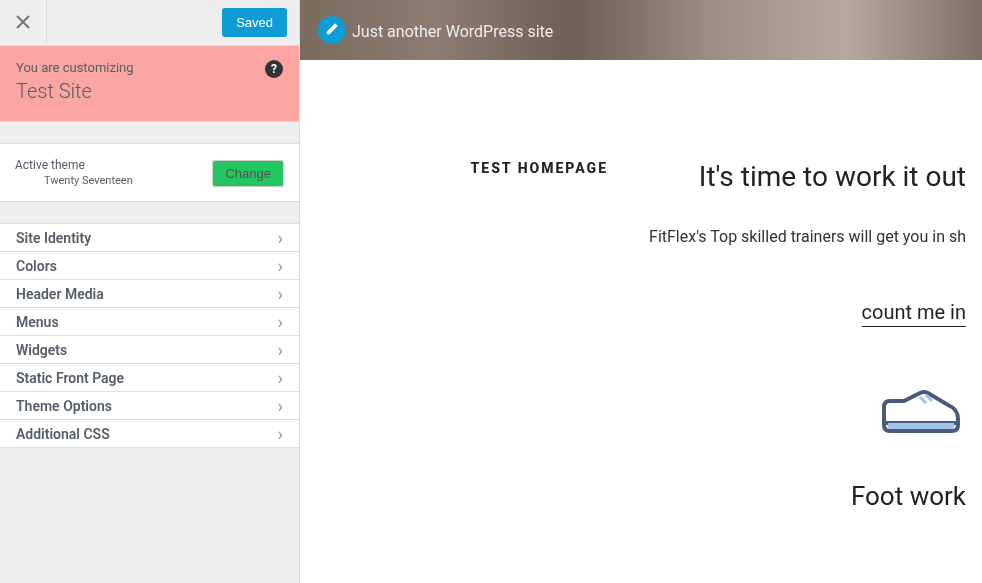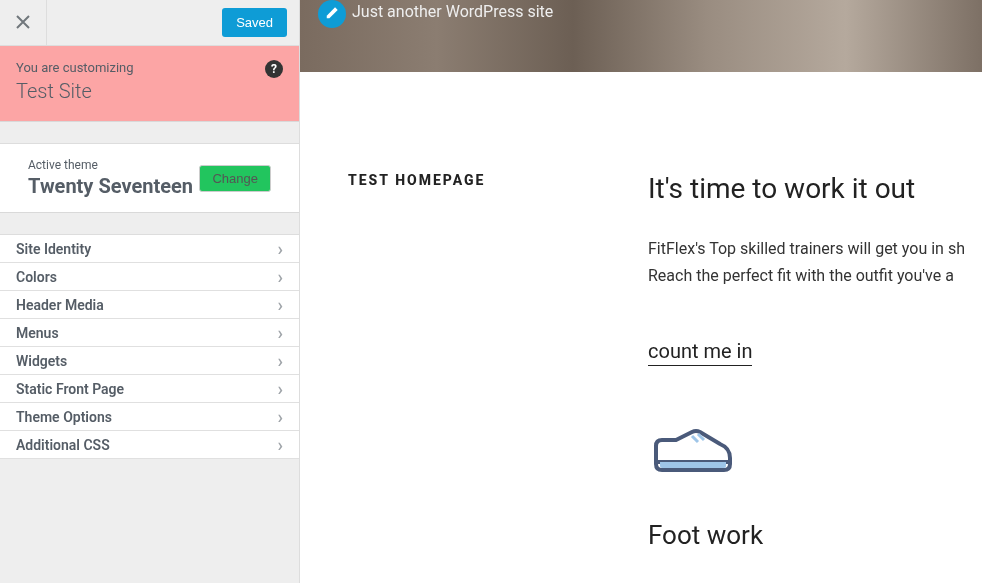--- a/index.html
+++ b/index.html
@@ -12,37 +12,37 @@
     .top-spacer { flex: 1; }
     .saved-btn { background: #0e9cd6; color: #fff; border: none; padding: 7px 14px; margin-right: 12px; border-radius: 3px; font-size: 13px; cursor: default; }
 
     .intro { background: #fca5a5; padding: 14px 16px 18px; border-bottom: 1px solid #d9d9d9; position: relative; }
     .intro-label { font-size: 13px; color: #555d66; margin-bottom: 4px; }
     .intro-title { font-size: 20px; font-weight: 300; color: #555d66; }
     .help-icon { position: absolute; right: 16px; top: 14px; width: 18px; height: 18px; border-radius: 50%; background: #333; color: #fff; font-size: 12px; font-weight: bold; display: flex; align-items: center; justify-content: center; cursor: pointer; }
 
     .spacer-section { height: 22px; background: #eeeeee; border-bottom: 1px solid #ddd; }
 
-    .theme-section { background: #fff; padding: 14px 28px; display: flex; align-items: center; justify-content: space-between; border-bottom: 1px solid #d9d9d9; }
+    .theme-section { background: #fff; padding: 14px 15px; display: flex; align-items: flex-end; justify-content: space-between; border-bottom: 1px solid #d9d9d9; }
     .theme-info { display: flex; flex-direction: column; }
     .theme-label { font-size: 12px; color: #555d66; margin-bottom: 2px; }
-    .theme-name { font-size: 20px; font-weight: 700; color: #555d66; }
+    .theme-name { font-size: 11px; font-weight: 400; color: #555d66; margin-left: 29px; }
     .change-btn { background: #22c55e; border: 1px solid #ccc; color: #555; padding: 5px 12px; border-radius: 3px; font-size: 13px; cursor: pointer; }
 
     .menu-list { display: flex; flex-direction: column; }
     .menu-item { background: #fff; border-bottom: 1px solid #e0e0e0; padding: 3px 16px; display: flex; align-items: center; justify-content: space-between; cursor: pointer; font-size: 14px; color: #555d66; font-weight: 600; }
     .chevron { color: #a0a5aa; font-size: 18px; }
 
     .preview { flex: 1; height: 100%; background: #fff; overflow: hidden; position: relative; }
 
-    .hero { height: 72px; background: linear-gradient(90deg, #7a6b5f 0%, #8b7d71 20%, #6c5f54 40%, #9a8d81 60%, #b5a99d 80%, #7d7065 100%); position: relative; display: flex; align-items: flex-start; padding-top: 0; }
+    .hero { height: 60px; background: linear-gradient(90deg, #7a6b5f 0%, #8b7d71 20%, #6c5f54 40%, #9a8d81 60%, #b5a99d 80%, #7d7065 100%); position: relative; display: flex; align-items: center; padding-top: 0; }
     .edit-badge { width: 28px; height: 28px; border-radius: 50%; background: #0e9cd6; display: flex; align-items: center; justify-content: center; margin-left: 18px; margin-top: 0; cursor: pointer; }
     .tagline { color: #eee; font-size: 16px; margin-left: 6px; margin-top: 2px; }
 
-    .content { padding: 100px 0 0 48px; display: flex; }
+    .content { padding: 100px 16px 0 48px; display: flex; text-align: right; }
     .left-col { width: 260px; }
     .page-name { font-size: 14px; font-weight: 800; letter-spacing: 2px; color: #222; text-transform: uppercase; }
     .right-col { flex: 1; padding-left: 40px; }
     .headline { font-size: 28px; font-weight: 400; color: #222; margin-bottom: 30px; }
     .body-text { font-size: 16px; color: #333; line-height: 1.7; margin-bottom: 50px; }
     .link { font-size: 20px; color: #222; text-decoration: none; border-bottom: 1px solid #222; padding-bottom: 2px; cursor: pointer; display: inline-block; }
     .shoe-icon { margin-top: 60px; margin-bottom: 40px; }
     .subhead { font-size: 26px; font-weight: 400; color: #222; }
   </style>
 </head>
@@ -128,21 +128,20 @@
   </div>
 
   <div class="content">
     <div class="left-col">
       <div class="page-name">TEST HOMEPAGE</div>
     </div>
     <div class="right-col">
       <h2 class="headline">It's time to work it out</h2>
       <div class="body-text">
         <div>FitFlex's Top skilled trainers will get you in sh</div>
-        <div>Reach the perfect fit with the outfit you've a</div>
       </div>
       <a class="link">count me in</a>
       <div class="shoe-icon">
         <svg width="90" height="50" viewBox="0 0 90 50">
           <path d="M8 38 L8 20 Q8 14 14 14 L28 14 L44 6 Q48 4 52 6 L72 18 Q82 22 82 32 L82 38 Q82 44 76 44 L14 44 Q8 44 8 38 Z" fill="none" stroke="#4a5a7a" stroke-width="4"></path>
           <path d="M8 36 L82 36" stroke="#4a5a7a" stroke-width="4"></path>
           <path d="M12 36 L78 36 L78 40 Q78 42 76 42 L14 42 Q12 42 12 40 Z" fill="#9ec5e8"></path>
           <path d="M44 10 L50 16 M50 8 L56 14" stroke="#9ec5e8" stroke-width="3"></path>
         </svg>
       </div>

